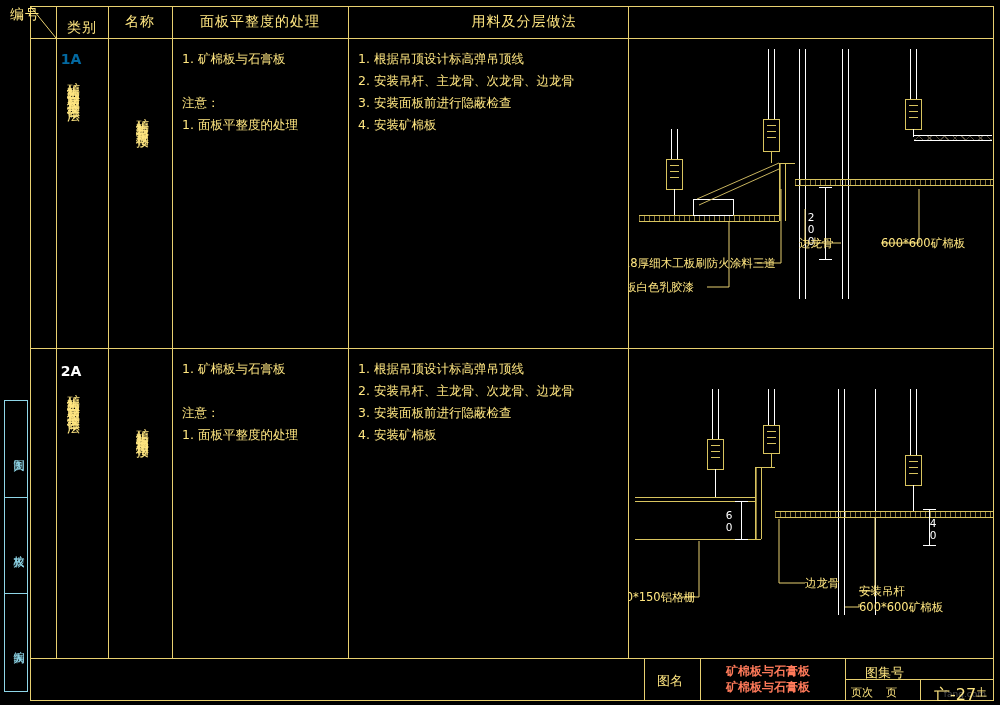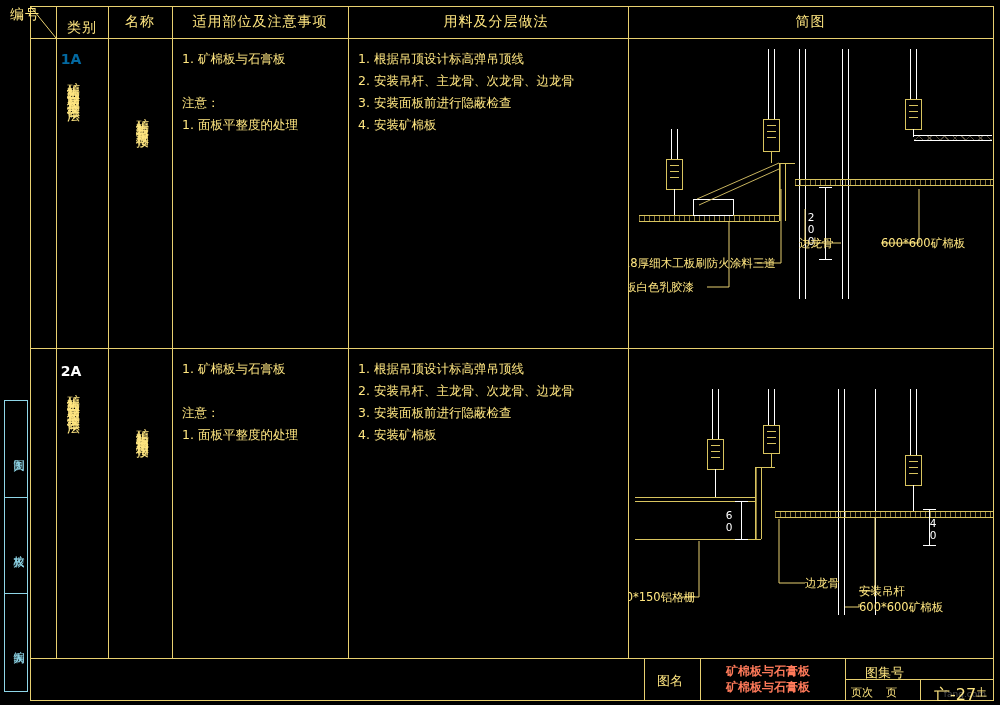--- a/index.html
+++ b/index.html
@@ -60,23 +60,22 @@
 
   <div style="position:absolute;left:30px;top:6px;width:26px;height:32px;">
     <svg width="26" height="32">
         <line x1="0" y1="0" x2="26" y2="32" stroke="#e8d070" stroke-width="1"></line>
       </svg>
   </div>
 
   <div class="cell hdr" style="left:4px;top:8px;width:54px;height:14px;justify-content:flex-start;padding-left:6px;">编号</div>
   <div class="cell hdr" style="left:56px;top:20px;width:52px;height:16px;">类别</div>
   <div class="cell hdr" style="left:108px;top:12px;width:64px;height:20px;">名称</div>
-  <div class="cell hdr" style="left:172px;top:12px;width:176px;height:20px;">适用部位及注意事项</div>
-  <div class="cell hdr" style="left:356px;top:12px;width:280px;height:20px;">用料及分层做法</div>
-  <div class="cell hdr" style="left:628px;top:12px;width:365px;height:20px;">简图</div>
+  <div class="cell hdr" style="left:172px;top:12px;width:176px;height:20px;">面板平整度的处理</div>
+  <div class="cell hdr" style="left:348px;top:12px;width:280px;height:20px;padding-left:36px;">用料及分层做法</div>
 
   <div class="cell bold" style="left:56px;top:50px;width:30px;height:18px;font-size:14px;color:#0369a1;">1A</div>
   <div class="vtext" style="position:absolute;left:62px;top:72px;width:22px;height:250px;font-size:13px;color:#ffe680;line-height:22px;">矿棉板与不同材质相接工艺做法</div>
   <div class="vtext" style="position:absolute;left:131px;top:108px;width:22px;height:180px;font-size:13px;color:#ffe680;line-height:22px;">矿棉板与石膏板相接</div>
 
   <div class="txtblock" style="left:182px;top:48px;width:160px;">
     <div>1. 矿棉板与石膏板</div>
     <div style="height:22px;"></div>
     <div>注意：</div>
     <div>1. 面板平整度的处理</div>

